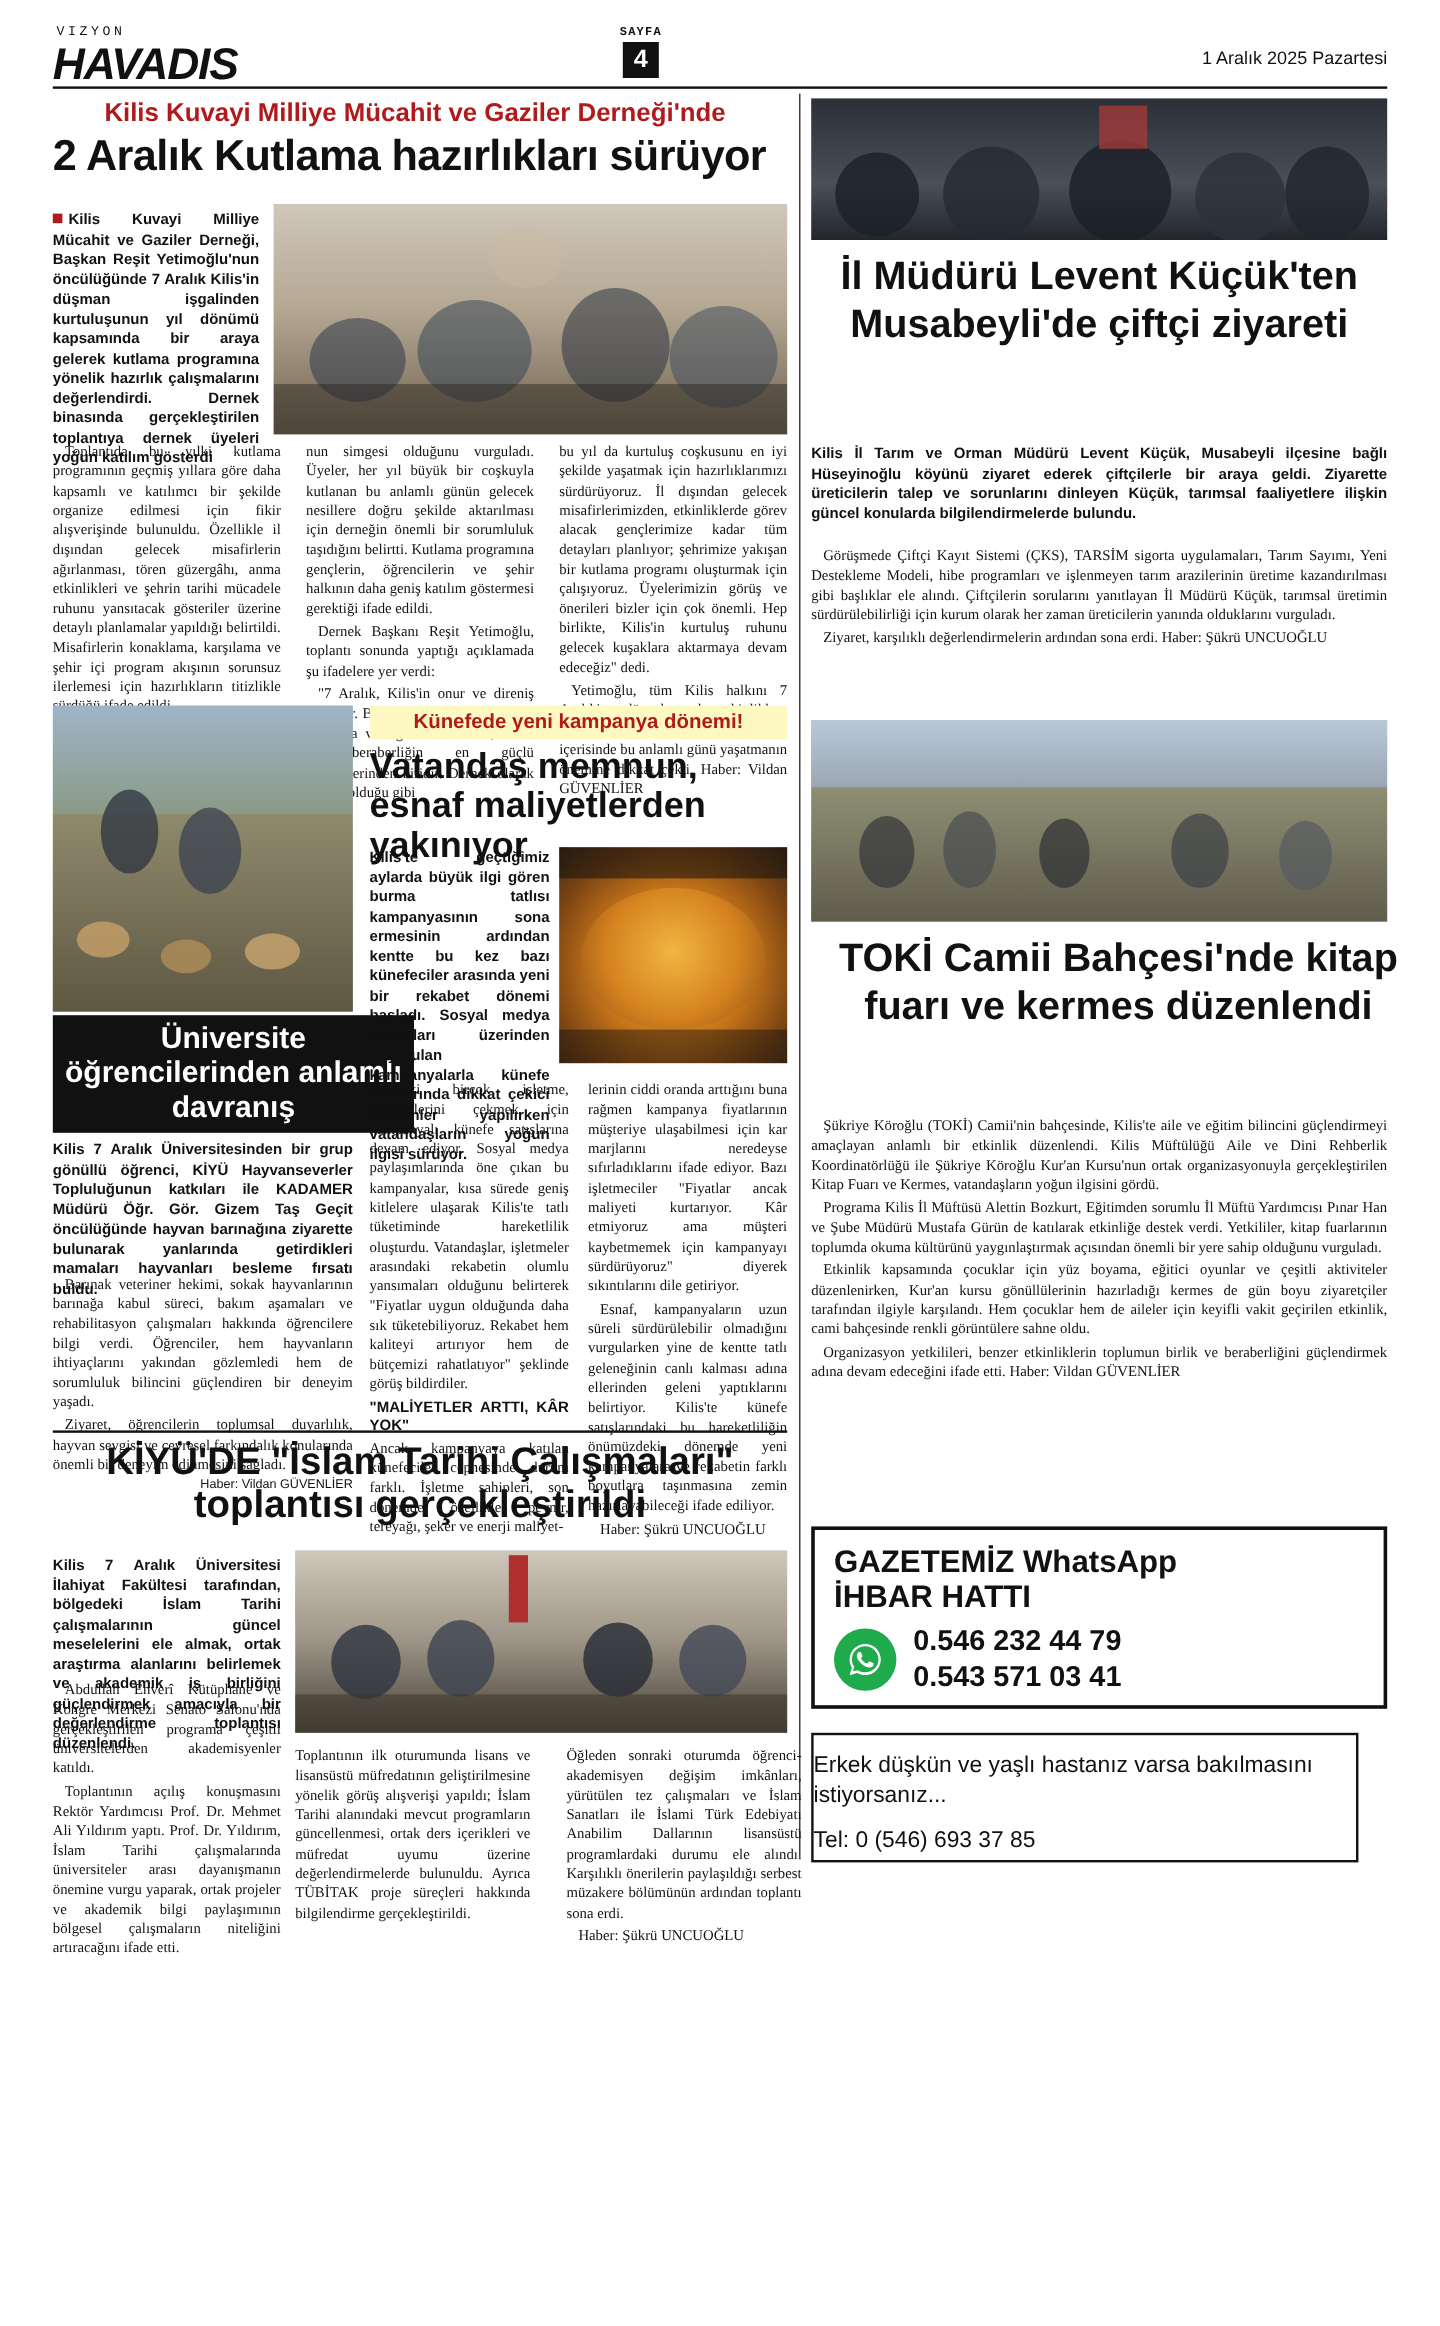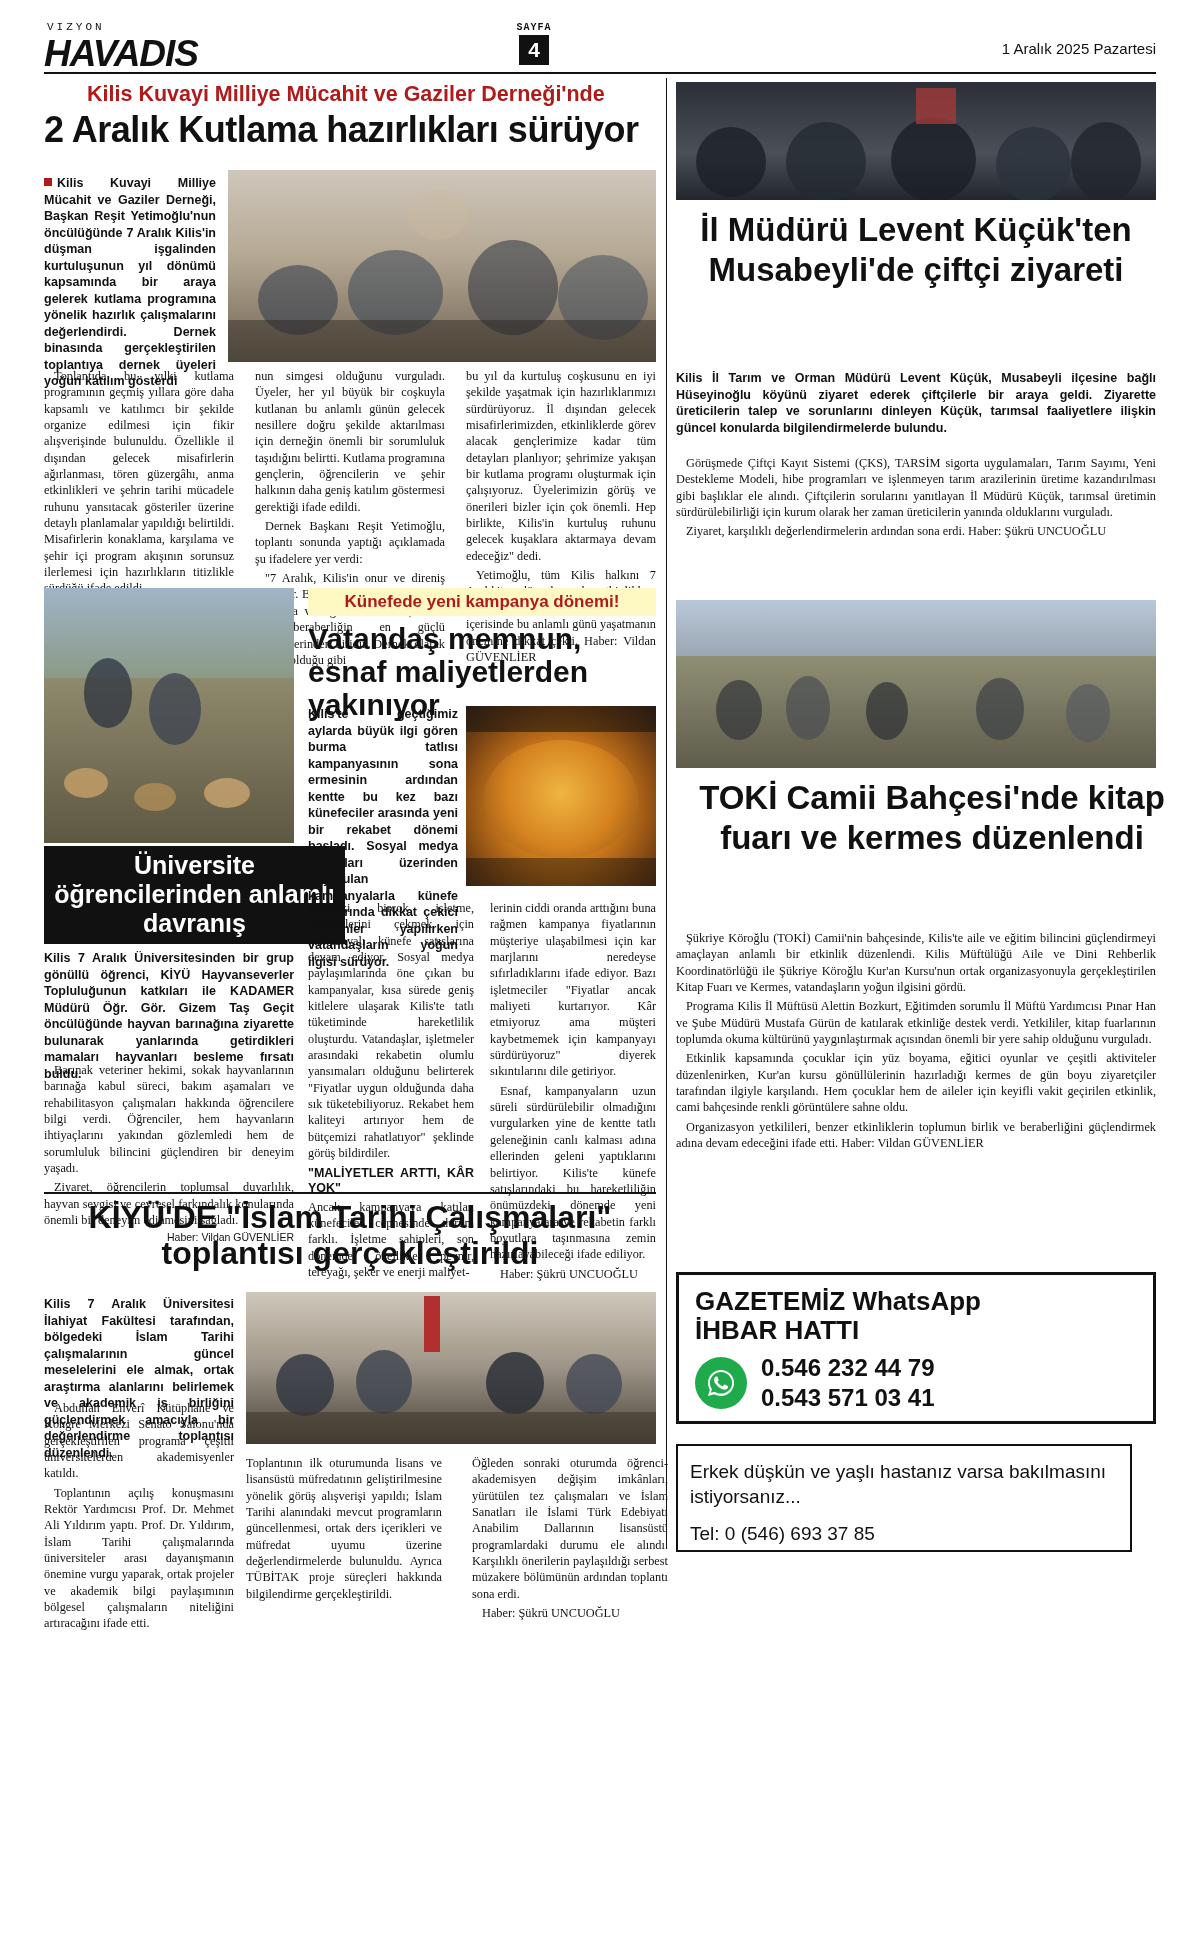--- a/index.html
+++ b/index.html
@@ -221,21 +221,21 @@
     margin-left: 14px;
     font-family: "Liberation Sans", sans-serif;
     font-weight: bold;
     font-size: 24px;
     line-height: 1.25;
   }
   .ad-box {
     position: absolute; left: 676px; top: 1444px; width: 456px; height: 108px;
     border: 2px solid #111;
     box-sizing: border-box;
-    padding: 14px 12px;
+    padding: 14px 0;
   }
   .ad-text {
     font-family: "Liberation Sans", sans-serif;
     font-size: 19px;
     line-height: 1.3;
     color: #111;
   }
   .ad-tel {
     font-family: "Liberation Sans", sans-serif;
     font-size: 19px;

